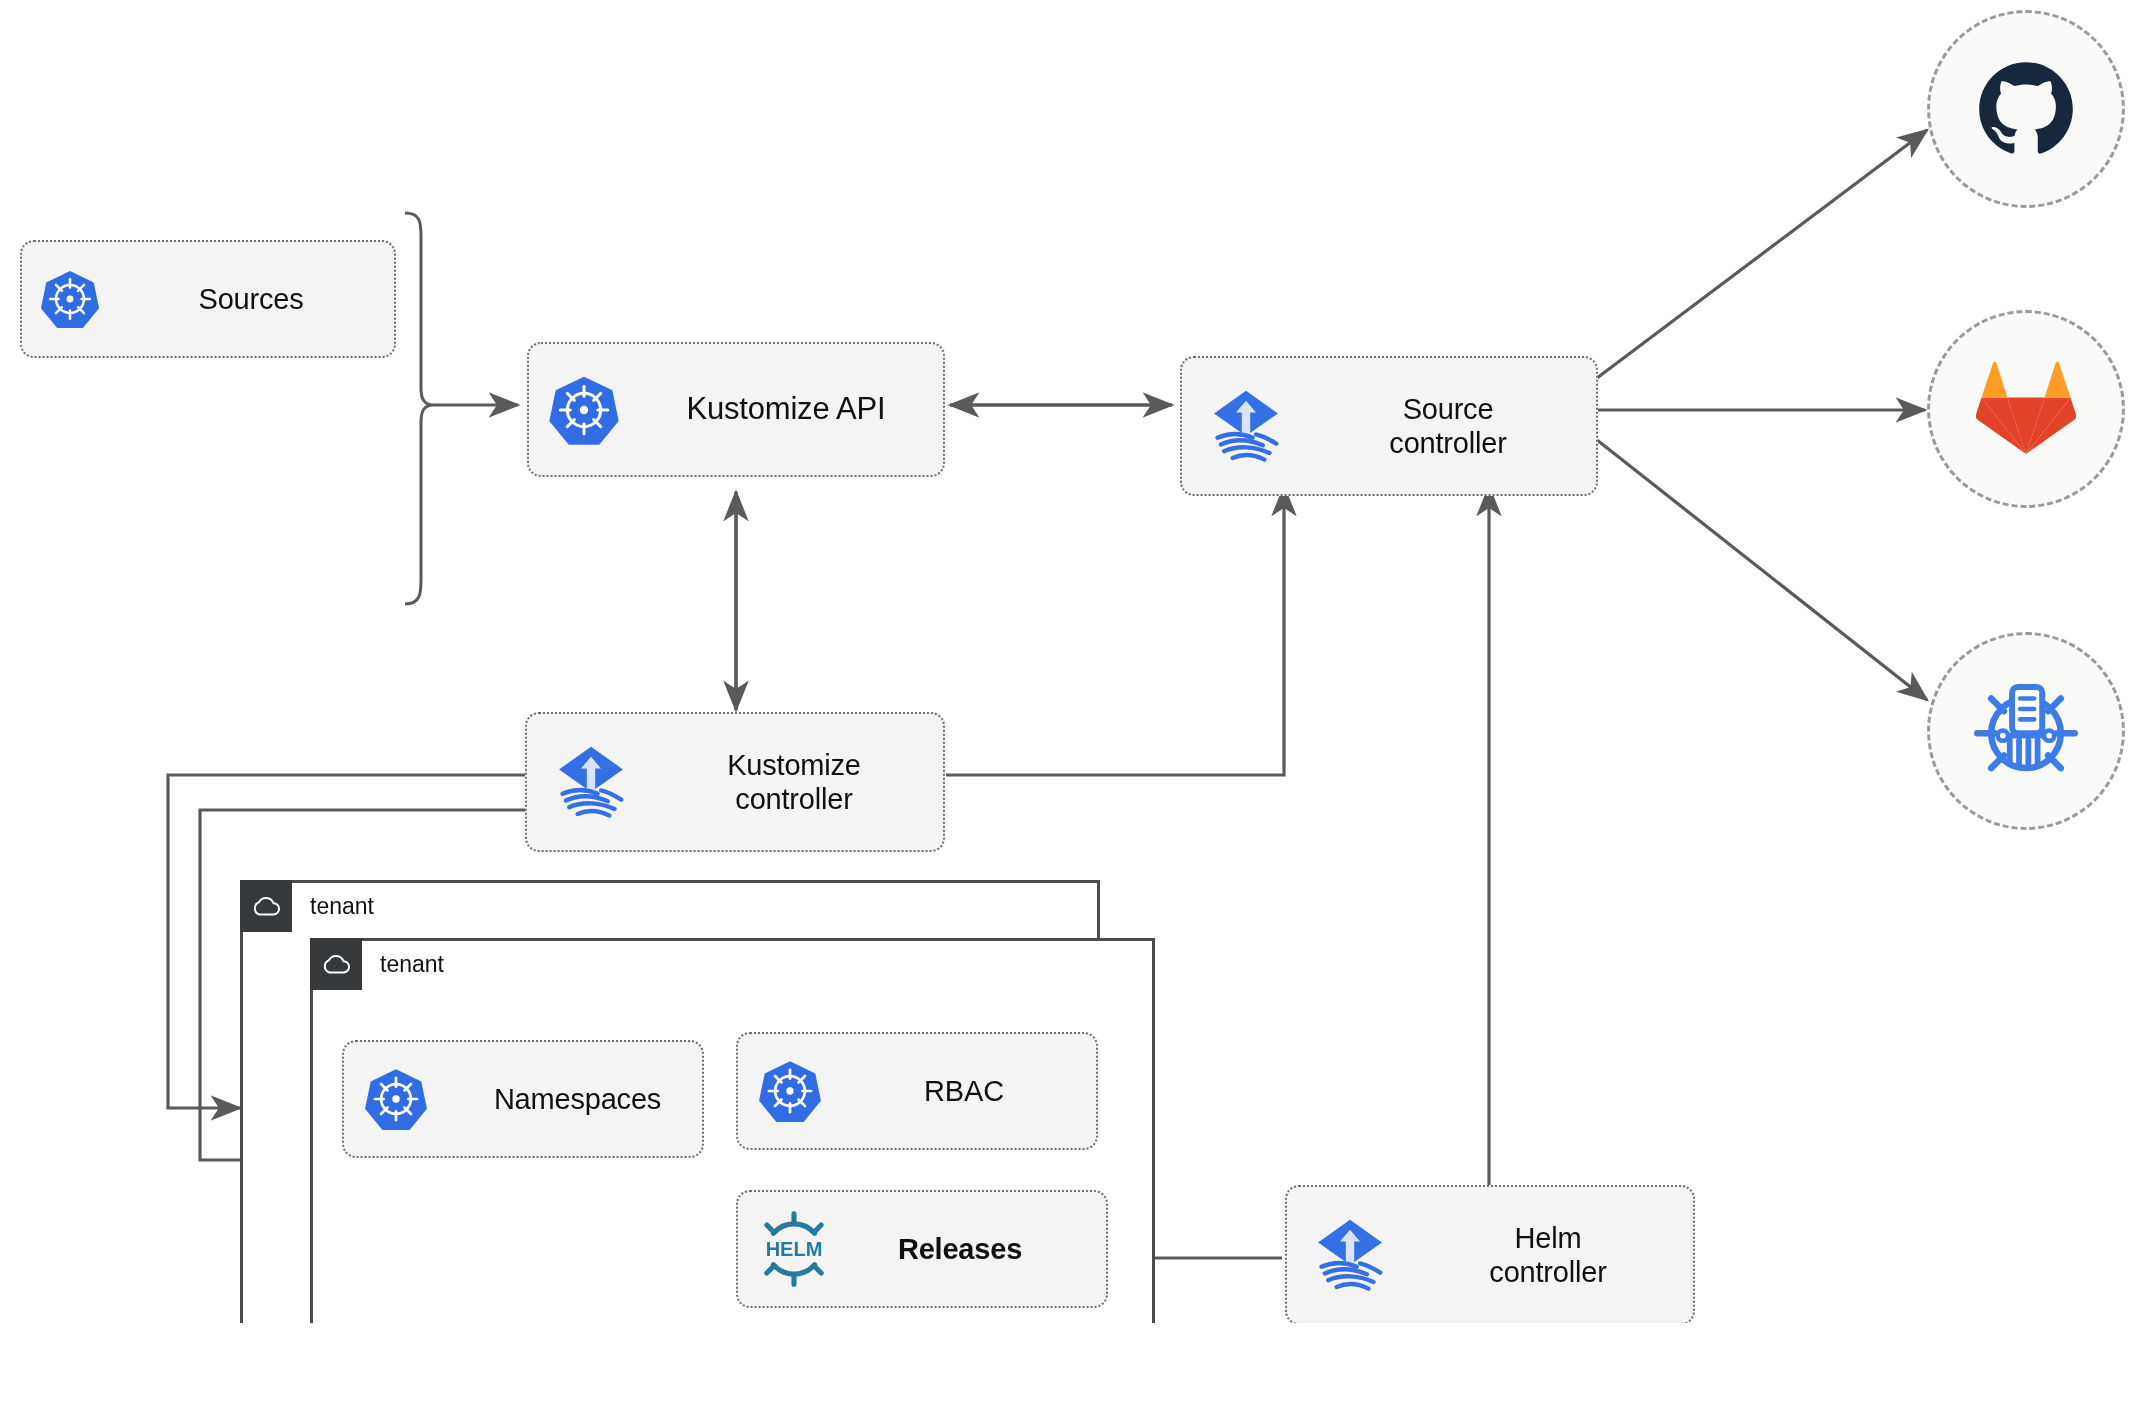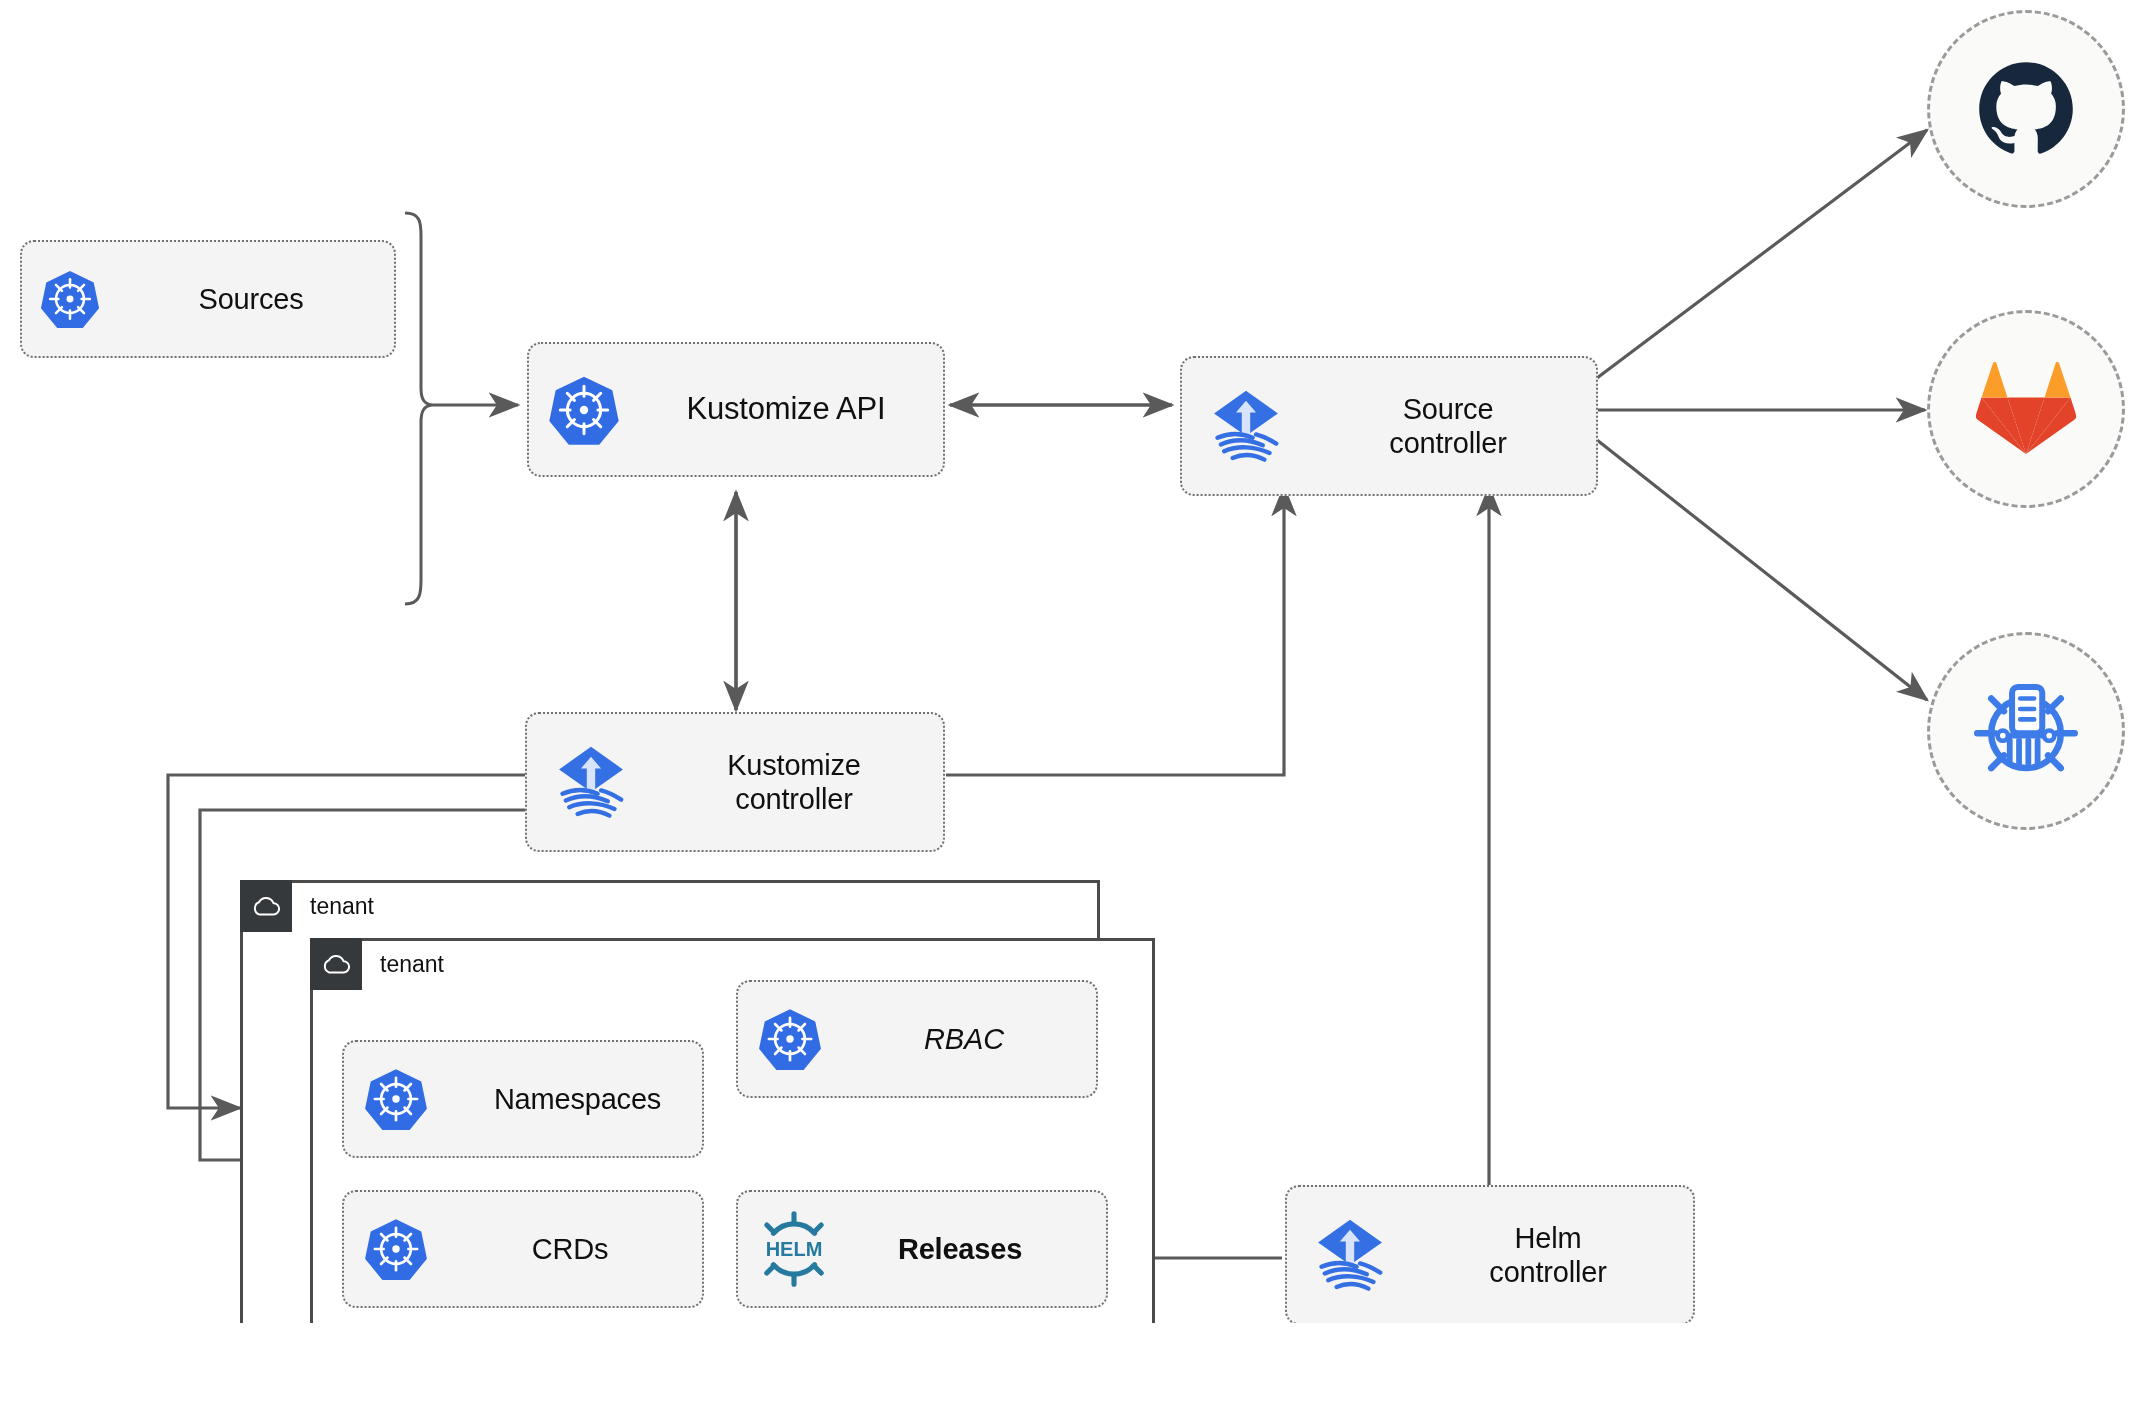--- a/index.html
+++ b/index.html
@@ -269,61 +269,41 @@
             <line x1="40.3" y1="40.3" x2="46.5" y2="46.5"></line>
           <line x1="46.5" y1="17.5" x2="40.3" y2="23.7"></line>
             <line x1="23.7" y1="40.3" x2="17.5" y2="46.5"></line>
         </g>
         <circle cx="32" cy="32" r="3.6" fill="#fff"></circle>
       </svg>
     </span>
     <span class="lbl">Namespaces</span>
   </div>
 
-  <div class="node" style="left:736px;top:980px;width:362px;height:118px;font-style:italic;">
+  <div class="node" style="left:736px;top:1032px;width:362px;height:118px;">
     <span class="ico" style="width:104px;">
       <svg width="66" height="66" viewBox="0 0 64 64">
         <path d="M32 3.2 L56.5 15 L62 41.5 L45.2 62 L18.8 62 L2 41.5 L7.5 15 Z" fill="#326ce5"></path>
         <g fill="none" stroke="#fff" stroke-width="2.6" stroke-linecap="round">
           <circle cx="32" cy="32" r="14.4"></circle>
           <line x1="32" y1="11.5" x2="32" y2="20"></line>
             <line x1="32" y1="44" x2="32" y2="52.5"></line>
           <line x1="11.5" y1="32" x2="20" y2="32"></line>
             <line x1="44" y1="32" x2="52.5" y2="32"></line>
           <line x1="17.5" y1="17.5" x2="23.7" y2="23.7"></line>
             <line x1="40.3" y1="40.3" x2="46.5" y2="46.5"></line>
           <line x1="46.5" y1="17.5" x2="40.3" y2="23.7"></line>
             <line x1="23.7" y1="40.3" x2="17.5" y2="46.5"></line>
         </g>
         <circle cx="32" cy="32" r="3.6" fill="#fff"></circle>
       </svg>
     </span>
     <span class="lbl">RBAC</span>
   </div>
 
-  <div class="node" style="left:342px;top:1190px;width:362px;height:118px;">
-    <span class="ico" style="width:104px;">
-      <svg width="66" height="66" viewBox="0 0 64 64">
-        <path d="M32 3.2 L56.5 15 L62 41.5 L45.2 62 L18.8 62 L2 41.5 L7.5 15 Z" fill="#326ce5"></path>
-        <g fill="none" stroke="#fff" stroke-width="2.6" stroke-linecap="round">
-          <circle cx="32" cy="32" r="14.4"></circle>
-          <line x1="32" y1="11.5" x2="32" y2="20"></line>
-            <line x1="32" y1="44" x2="32" y2="52.5"></line>
-          <line x1="11.5" y1="32" x2="20" y2="32"></line>
-            <line x1="44" y1="32" x2="52.5" y2="32"></line>
-          <line x1="17.5" y1="17.5" x2="23.7" y2="23.7"></line>
-            <line x1="40.3" y1="40.3" x2="46.5" y2="46.5"></line>
-          <line x1="46.5" y1="17.5" x2="40.3" y2="23.7"></line>
-            <line x1="23.7" y1="40.3" x2="17.5" y2="46.5"></line>
-        </g>
-        <circle cx="32" cy="32" r="3.6" fill="#fff"></circle>
-      </svg>
-    </span>
-    <span class="lbl">CRDs</span>
-  </div>
 
   <div class="node" style="left:736px;top:1190px;width:372px;height:118px;">
     <span class="ico" style="width:112px;">
       <svg width="80" height="80" viewBox="0 0 100 100">
         <g fill="none" stroke="#277a9f" stroke-width="6.4" stroke-linecap="round">
           <path d="M50 6 L50 18"></path>
           <path d="M16 20 L25 29"></path>
           <path d="M84 20 L75 29"></path>
           <path d="M16 80 L25 71"></path>
           <path d="M84 80 L75 71"></path>

